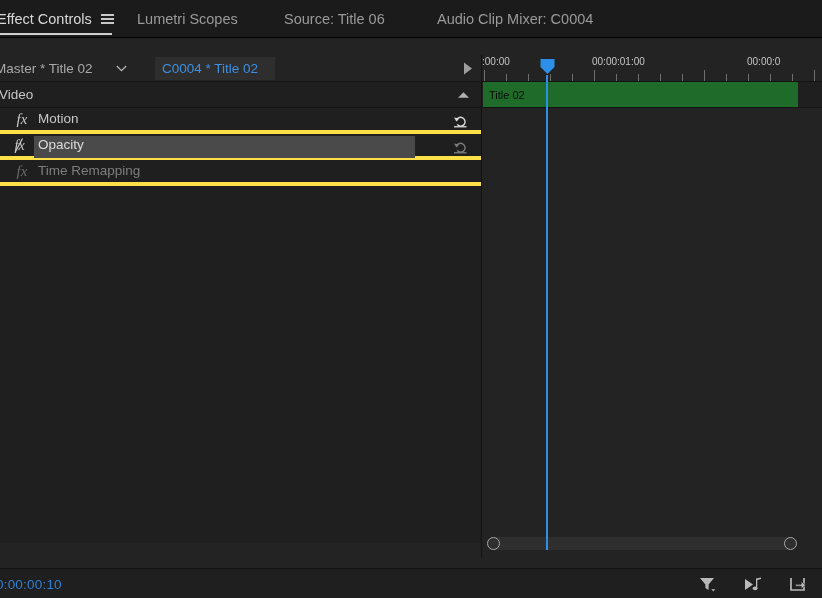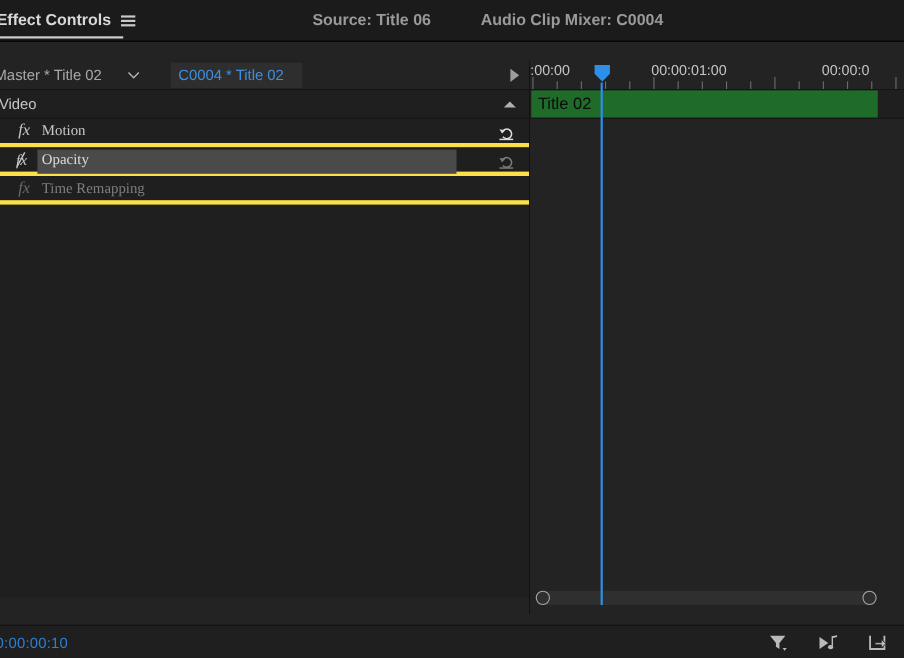--- a/index.html
+++ b/index.html
@@ -20,21 +20,20 @@
     background: #232323;
   }
 
   
   .tabbar {
     position: absolute;
     left: 0; top: 0;
     width: 822px; height: 38px;
     background: #1b1b1b;
     border-bottom: 1px solid #000;
-    font-weight: bold;
   }
   .tab {
     position: absolute;
     top: 0;
     height: 38px;
     display: flex;
     align-items: center;
     gap: 9px;
     font-size: 14.5px;
     color: #9a9a9a;
@@ -171,21 +170,20 @@
   .fx-icon.dim { color: #6a6a6a; }
   .fx-icon svg { display: block; }
 
   .prop-name {
     position: absolute;
     left: 38px;
     font-size: 13.5px;
     color: #c8c8c8;
     white-space: nowrap;
     line-height: 1;
-    font-family: Liberation Serif, serif;
   }
   .prop-name.dim { color: #7e7e7e; }
 
   
   .sel-box {
     position: absolute;
     left: 34px; top: 2px;
     width: 381px; height: 22px;
     background: #4a4a4a;
   }
@@ -221,21 +219,21 @@
     left: 0; top: 0;
     width: 340px; height: 27px;
     background: #232323;
     border-bottom: 1px solid #141414;
     overflow: hidden;
     cursor: default;
   }
   .ruler-label {
     position: absolute;
     top: 2px;
-    font-size: 13px;
+    font-size: 10px;
     color: #c5c5c5;
     white-space: nowrap;
     line-height: 1;
   }
   .tick {
     position: absolute;
     bottom: 0;
     width: 1px;
     background: #6e6e6e;
   }
@@ -251,21 +249,21 @@
     border-bottom: 1px solid #141414;
     overflow: hidden;
   }
   .clip {
     position: absolute;
     left: 1px; top: 0;
     width: 315px; height: 25px;
     background: #1e6b2a;
     display: flex; align-items: center;
     padding-left: 6px;
-    font-size: 15px;
+    font-size: 11px;
     color: #0c0c0c;
     white-space: nowrap;
     cursor: default;
   }
 
   
   .kf-area {
     position: absolute;
     left: 0; top: 53px;
     width: 340px; height: 437px;
@@ -353,20 +351,23 @@
 
     <div class="tab active" id="tab-effect-controls">
       <span class="tab-label">Effect Controls</span>
       <span class="hamburger">
         <i></i>
           <i></i>
           <i></i>
       </span>
     </div>
 
+    <div class="tab" id="tab-lumetri">
+      <span class="tab-label">Lumetri Scopes</span>
+    </div>
 
     <div class="tab" id="tab-source">
       <span class="tab-label">Source: Title 06</span>
     </div>
 
     <div class="tab" id="tab-audio-mixer">
       <span class="tab-label">Audio Clip Mixer: C0004</span>
     </div>
   </div>
 

